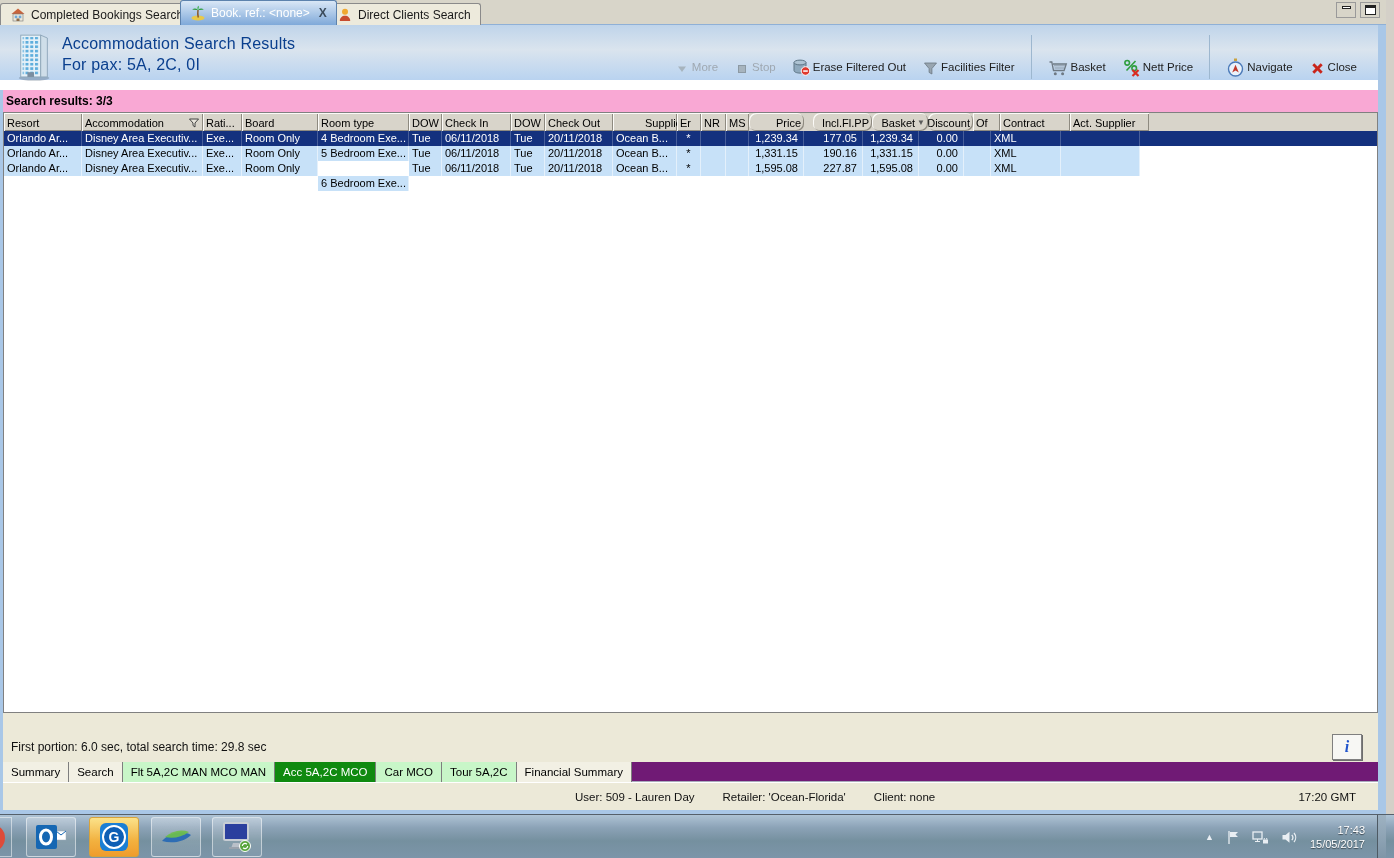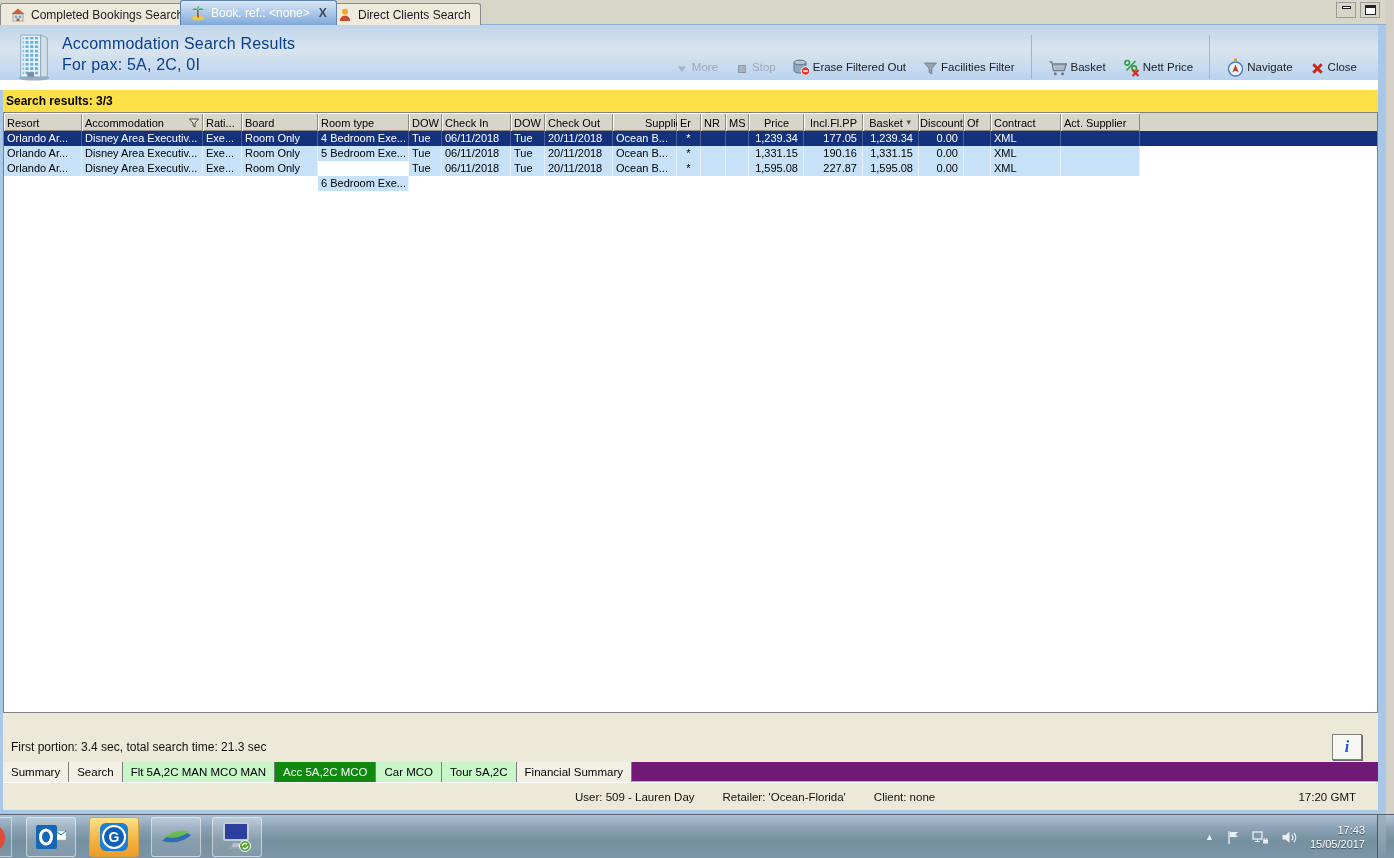--- a/index.html
+++ b/index.html
@@ -24,27 +24,27 @@
           background:linear-gradient(#BFD4EA,#DAE4EE 45%,#B9D3F0);}
   .appicon{position:absolute;left:16px;top:7px;}
   .titles{position:absolute;left:62px;top:8px;color:#0A3F8E;font-size:16px;line-height:21px;letter-spacing:.2px;}
   .toolbar{position:absolute;right:26px;top:10px;display:flex;align-items:flex-end;gap:10px;}
   .tbtn{display:flex;flex-direction:row;align-items:center;gap:2px;font-size:11.5px;color:#222;cursor:default;padding:2px 3px;}
   .tbtn .ic{height:20px;display:flex;align-items:flex-end;}
   .tbtn.disabled{color:#9FA8B1;}
   .tsep{width:1px;height:44px;background:#9db7cf;margin:0 3px;align-self:center;}
 
   
-  .midbar{position:absolute;left:0;top:90px;width:1386px;height:23px;background:#fde047;
+  .midbar{position:absolute;left:0;top:90px;width:1386px;height:23px;background:#f9a8d4;
           font-size:12px;font-weight:bold;color:#000;padding:4px 0 0 6px;}
   .grid{position:absolute;left:3px;top:112px;width:1375px;height:601px;background:#fff;border:1px solid #808080;}
   .ghead{display:flex;height:18px;background:#D8D4CA;}
   .gh{flex:none;height:18px;font-size:11px;color:#000;padding:2px 3px 0 3px;overflow:hidden;white-space:nowrap;
       box-shadow:inset 1px 1px 0 #FCFBF8, inset -1px -1px 0 #8E8A80;display:flex;align-items:center;gap:2px;}
-  .gh.r{justify-content:center;}
+  .gh.r{justify-content:flex-end;border-radius:7px;}
   .gh .sortmark{font-size:8px;color:#5b5b5b;line-height:8px;}
   .gridrow{display:flex;height:15px;width:1373px;background:#fff;}
   .gridrow .cells{display:flex;height:14px;}
   .gridrow.alt .cells .gc{background:#C7E1F8;border-right:1px solid #E4F0FB;}
   .gridrow.selected{background:#14317E;color:#fff;}
   .gridrow.selected .cells .gc{border-right:1px solid rgba(255,255,255,.22);}
   .gc{flex:none;height:15px;font-size:11px;padding:1px 3px 0 3px;overflow:hidden;white-space:nowrap;}
   .gc.r{text-align:right;padding-right:5px;}
   .gc.c{text-align:center;}
 
@@ -277,21 +277,21 @@
         </div>
         <div class="gh" style="width: 25px;">
           <span>NR</span>
         </div>
         <div class="gh" style="width: 23px;">
           <span>MS</span>
         </div>
         <div class="gh r" style="width: 55px;">
           <span>Price</span>
         </div>
-        <div class="gh r" style="width: 59px;">
+        <div class="gh r" style="width: 59px; margin-left: 9px;">
           <span>Incl.Fl.PP</span>
         </div>
         <div class="gh r" style="width: 56px;">
           <span>Basket</span>
           <span class="sortmark">▼</span>
         </div>
         <div class="gh r" style="width: 45px;">
           <span>Discount</span>
         </div>
         <div class="gh" style="width: 27px;">
@@ -374,21 +374,21 @@
             <div class="gc r" style="width: 45px;">0.00</div>
             <div class="gc " style="width: 27px;"></div>
             <div class="gc " style="width: 70px;">XML</div>
             <div class="gc " style="width: 79px;"></div>
           </div>
         </div>
       </div>
   </div>
 
   <div class="footstrip">
-    <div class="timing">First portion: 3.4 sec, total search time: 21.3 sec</div>
+    <div class="timing">First portion: 6.0 sec, total search time: 29.8 sec</div>
     <div class="ibtn">i</div>
   </div>
 
   <div class="btabs">
       <div class="btab plain">Summary</div>
       <div class="btab plain">Search</div>
       <div class="btab green">Flt 5A,2C MAN MCO MAN</div>
       <div class="btab active-green">Acc 5A,2C MCO</div>
       <div class="btab green">Car MCO</div>
       <div class="btab green">Tour 5A,2C</div>

